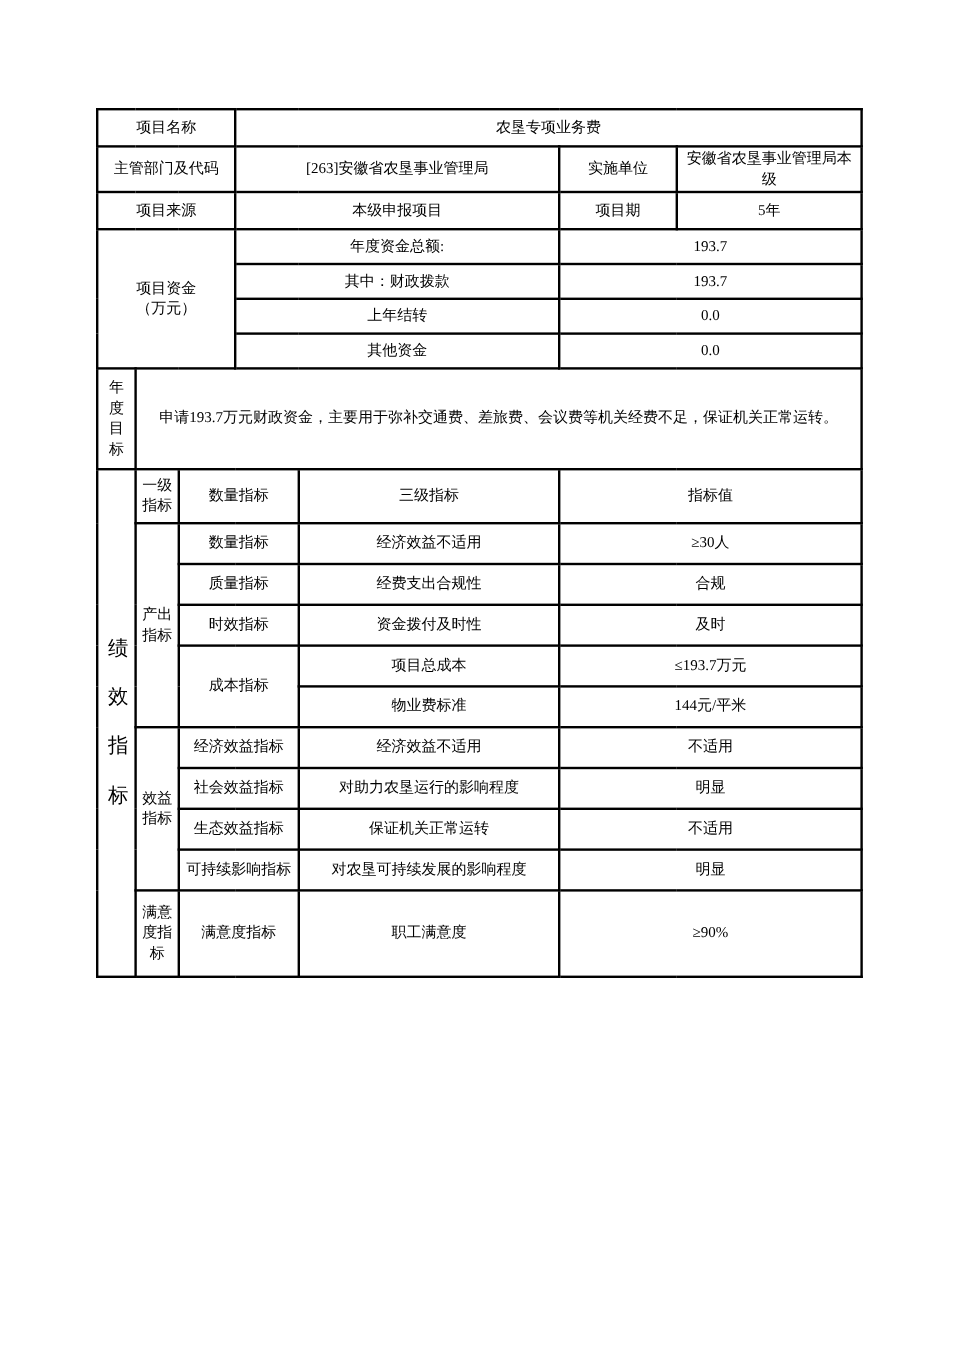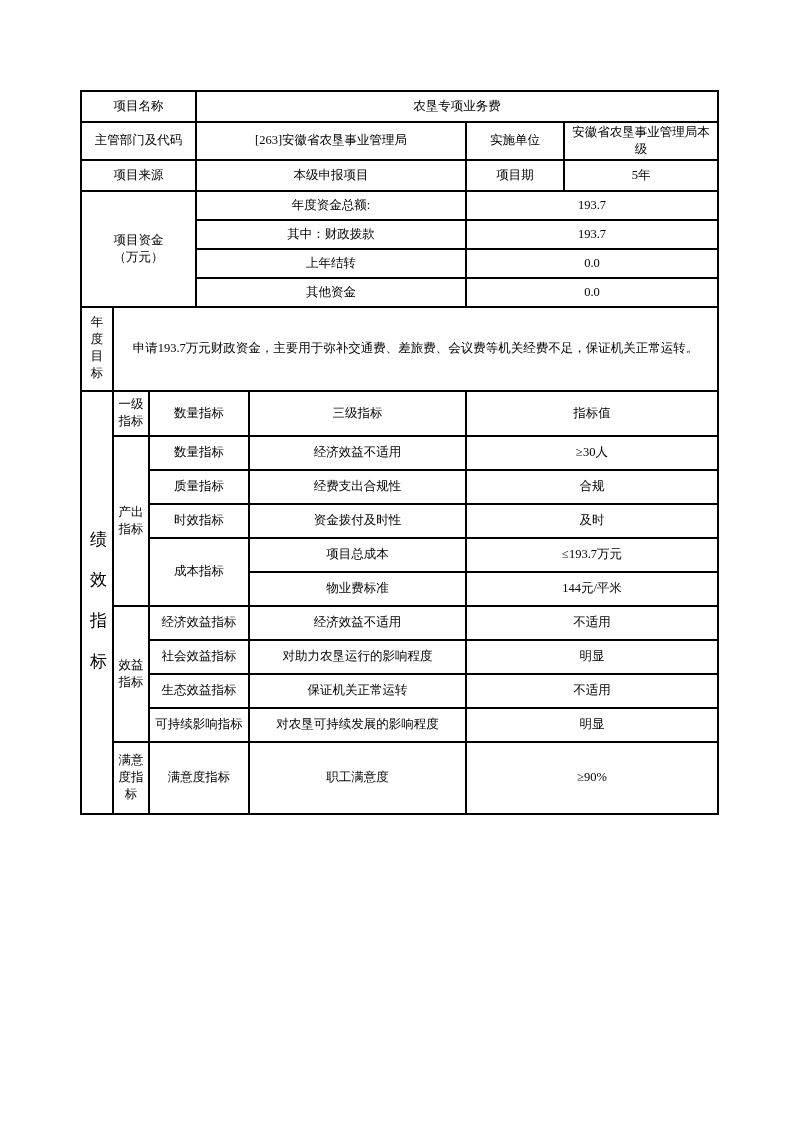--- a/index.html
+++ b/index.html
@@ -20,21 +20,21 @@
     vertical-align:middle;padding:1px 3px;overflow:hidden;line-height:1.35;
   }
   tr.h31{height:31px} tr.h29{height:29px} tr.h84{height:84px}
   tr.h45{height:45px} tr.h34{height:34px} tr.h72{height:72px}
   td.left{text-align:left;}
   td.right{text-align:right;padding-right:6px;margin-left:40px;}
   td.ind1{padding-left:6px;}
   td.ind2{padding-left:30px;}
   td.prelines{white-space:pre-line;}
   td.goalcell{text-align:left;padding:4px 8px;font-size:12px;margin-left:16px;}
-  td.narrow{padding:1px 1px;word-break:break-all;font-size:12px;line-height:1.4;font-family:Liberation Mono, monospace;}
+  td.narrow{padding:1px 1px;word-break:break-all;font-size:12px;line-height:1.4;}
   .vtext{width:14px;margin:0 auto;word-break:break-all;line-height:2.4;font-size:17px;}
   td.wrap2{word-break:break-all;padding:1px 2px;}
   td.lvl2{font-size:12.5px;padding:1px 2px;}
   td.lvl3{text-align:left;padding-left:5px;}
   td.tight{padding:1px 1px;font-size:12.3px;}
 </style>
 </head>
 <body>
 
 <div class="sheet">

